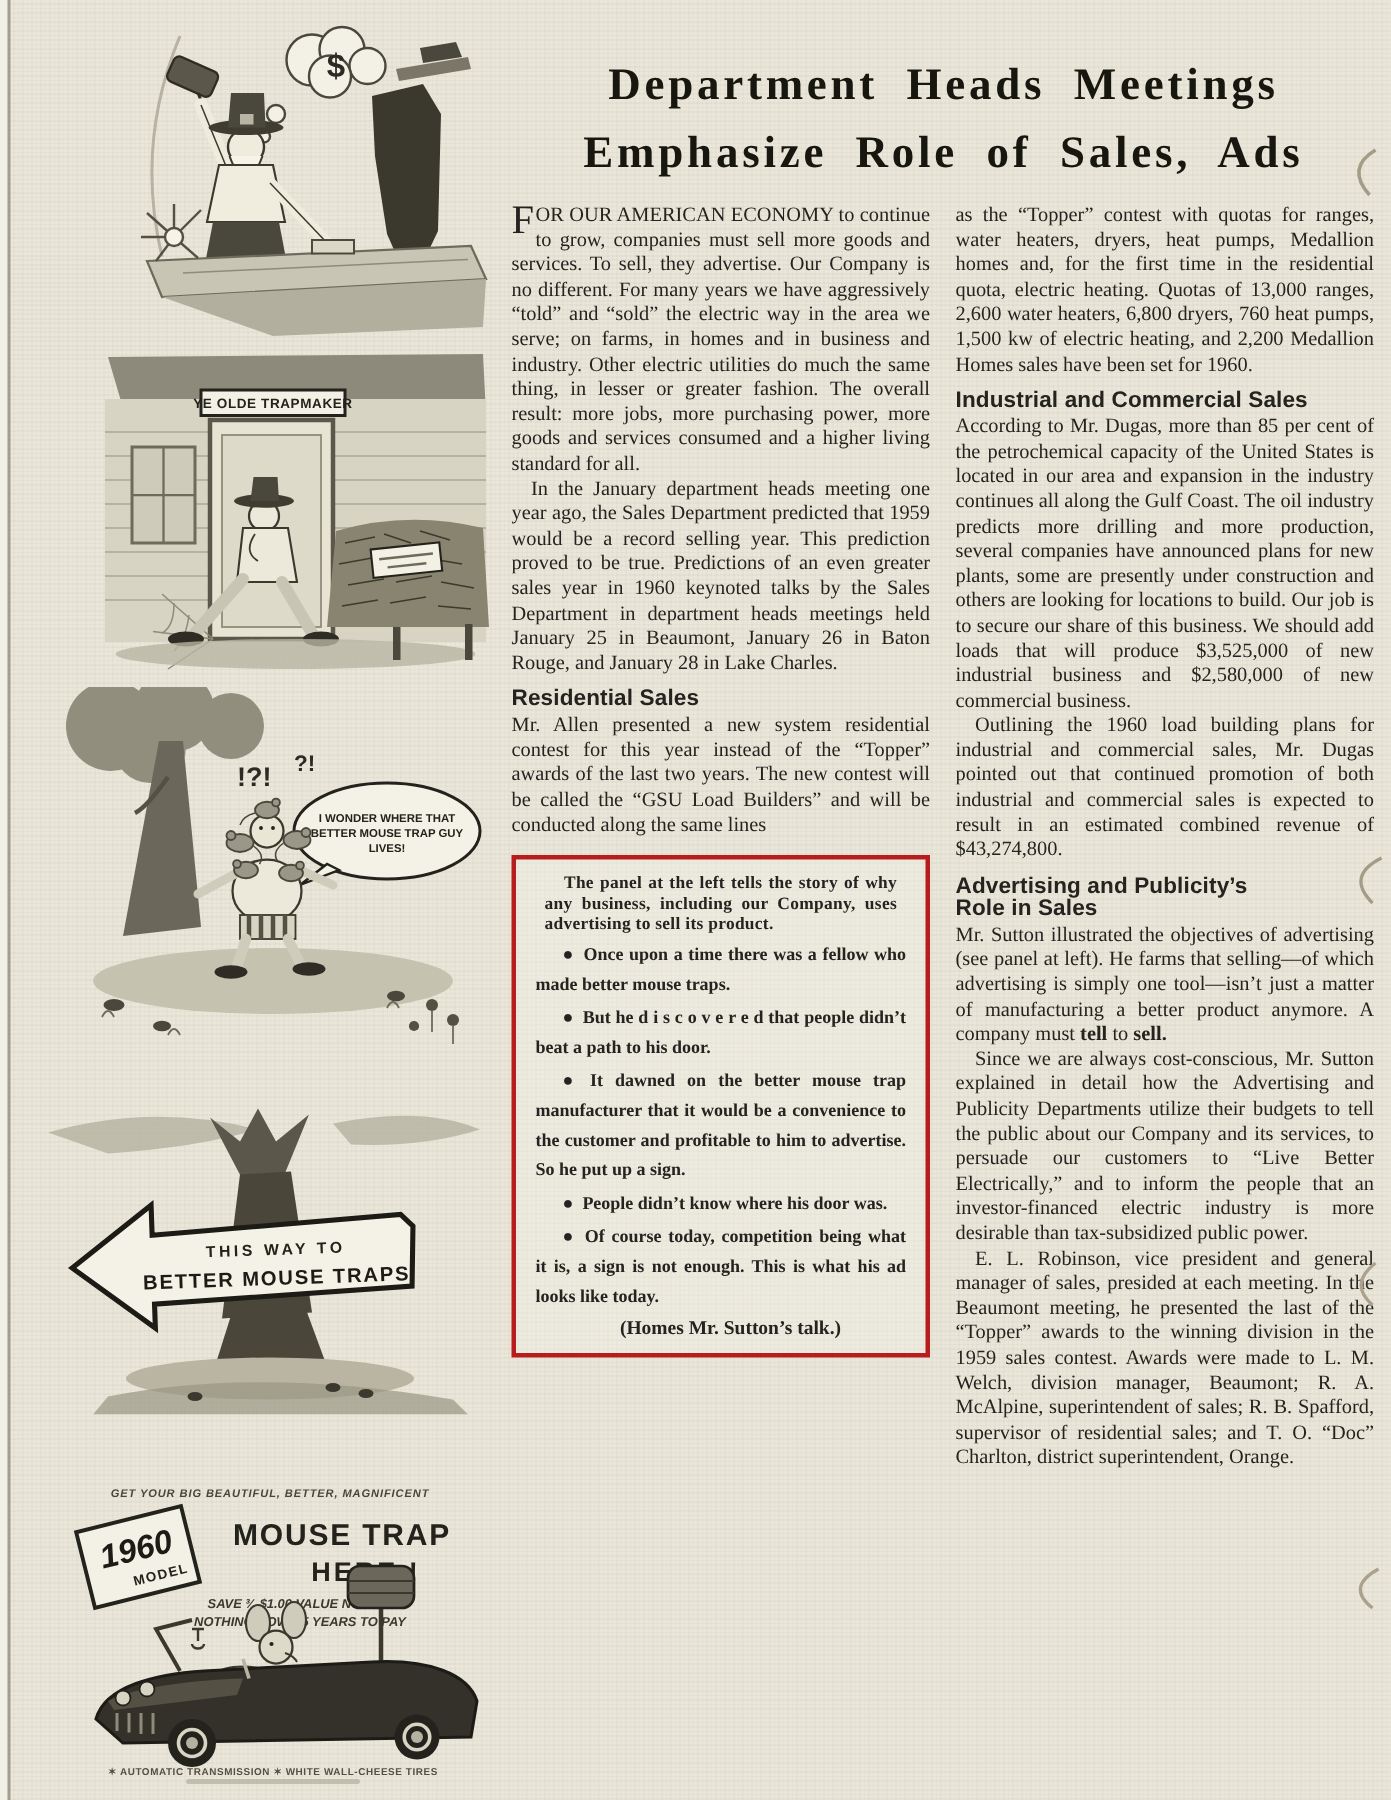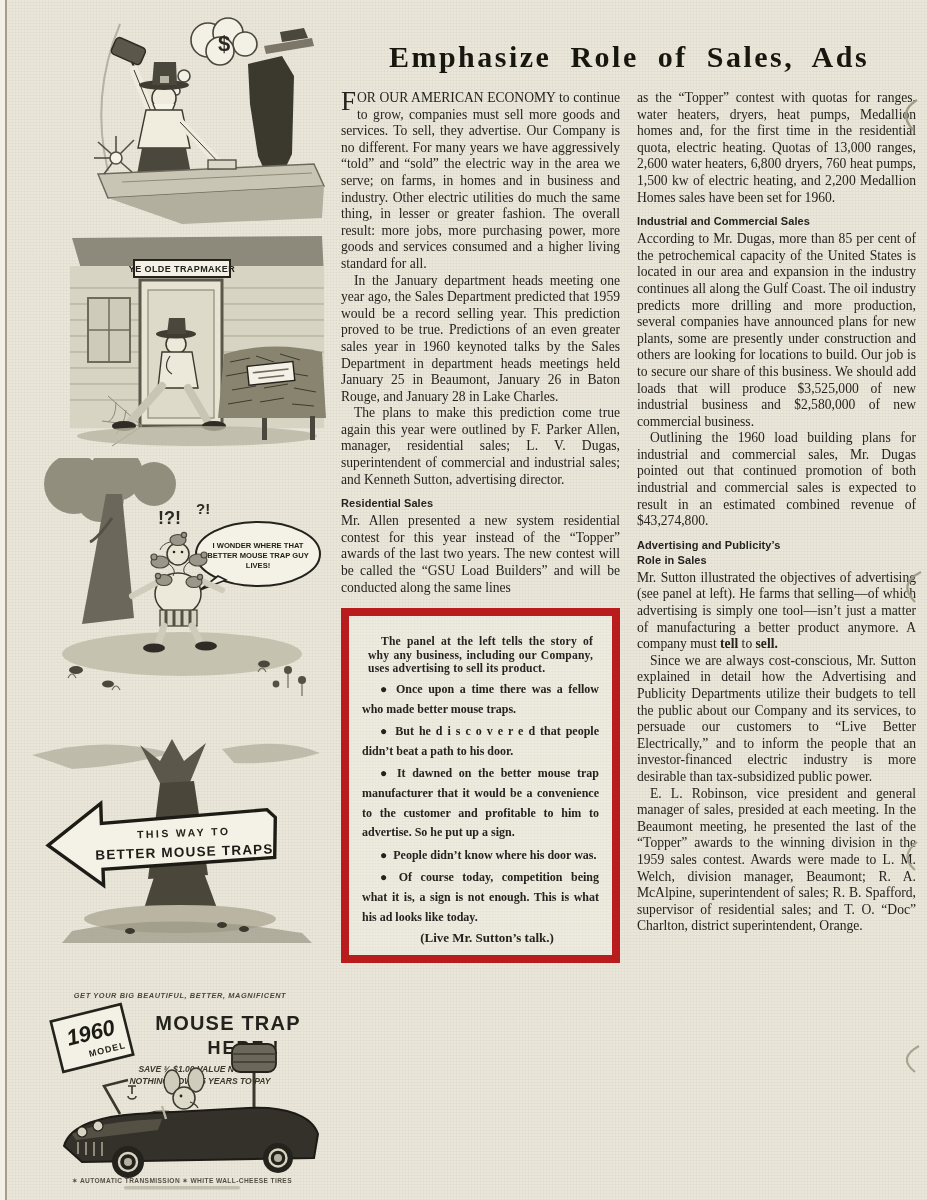--- a/index.html
+++ b/index.html
@@ -30,29 +30,29 @@
   .headline{
     text-align:center;font-family:"Liberation Serif", serif;font-weight:bold;
     font-size:30px;line-height:45px;letter-spacing:2.5px;word-spacing:9px;color:#17160f;
   }
   .cols{display:flex;gap:17px;margin-top:11px;}
   .col{width:279px;font-size:13.6px;line-height:16.6px;text-align:justify;}
   .col p{margin:0;text-indent:13px;}
   .col p.noindent{text-indent:0;}
   .dropcap{float:left;font-size:27px;line-height:22px;padding-right:1px;font-weight:normal;}
   h3.sec{
-    font-family:"Liberation Sans", sans-serif;font-weight:bold;font-size:11px;
+    font-family:"Liberation Sans", sans-serif;font-weight:bold;font-size:15px;
     margin:8px 0 2px;line-height:15px;letter-spacing:.1px;
   }
   h3.sec span{display:block;}
   .bold{font-weight:bold;}
 
   
   .story-box{
-    border:8px solid #b91c1c;margin-top:12px;padding:19px 13px 8px;
+    border:3px solid #b91c1c;margin-top:12px;padding:9px 13px 8px;
     background:rgba(244,242,232,.35);
   }
   .story-box .intro{
     font-weight:bold;font-size:11.6px;line-height:13.6px;text-align:justify;
     letter-spacing:.2px;margin:0 0 4px;padding:0 6px;
   }
   .story-box p.bullet{
     font-weight:bold;font-size:12px;line-height:19.6px;text-align:justify;
     margin:0 0 3px;text-indent:0;
   }
@@ -331,40 +331,40 @@
     <circle cx="266" cy="176" r="15" fill="#23221c"></circle>
     <circle cx="266" cy="176" r="8.5" fill="none" stroke="#d8d4c3" stroke-width="2.4"></circle>
     <circle cx="266" cy="176" r="4" fill="#b5b1a0"></circle>
     <text x="170" y="201" font-size="6.6" font-weight="bold" text-anchor="middle" letter-spacing=".4" fill="#545144">✶ AUTOMATIC TRANSMISSION ✶ WHITE WALL-CHEESE TIRES</text>
     <rect x="112" y="204" width="116" height="3.4" rx="1.6" fill="#b5b1a0" opacity=".75"></rect>
   </svg>
 </div>
 
 <div class="article">
   <div class="headline">
+    <div>Department Heads Meetings</div>
     <div>Emphasize Role of Sales, Ads</div>
   </div>
 
   <div class="cols">
 
     <div class="col">
       <p class="noindent"><span class="dropcap">F</span><span>OR OUR AMERICAN ECONOMY to continue to grow, companies must sell more goods and services. To sell, they advertise. Our Company is no different. For many years we have aggressively “told” and “sold” the electric way in the area we serve; on farms, in homes and in business and industry. Other electric utilities do much the same thing, in lesser or greater fashion. The overall result: more jobs, more purchasing power, more goods and services consumed and a higher living standard for all.</span></p>
       <p>In the January department heads meeting one year ago, the Sales Department predicted that 1959 would be a record selling year. This prediction proved to be true. Predictions of an even greater sales year in 1960 keynoted talks by the Sales Department in department heads meetings held January 25 in Beaumont, January 26 in Baton Rouge, and January 28 in Lake Charles.</p>
-      <p>The plans to make this prediction come true again this year were outlined by F. Parker Allen, manager, residential sales; L. V. Dugas, superintendent of commercial and industrial sales; and Kenneth Sutton, advertising director.</p>
       <h3 class="sec">Residential Sales</h3>
       <p class="noindent">Mr. Allen presented a new system residential contest for this year instead of the “Topper” awards of the last two years. The new contest will be called the “GSU Load Builders” and will be conducted along the same lines</p>
 
       <div class="story-box">
         <p class="intro">The panel at the left tells the story of why any business, including our Company, uses advertising to sell its product.</p>
         <p class="bullet"><span class="b-dot">●</span><span>Once upon a time there was a fellow who made better mouse traps.</span></p>
         <p class="bullet"><span class="b-dot">●</span><span>But he d i s c o v e r e d that people didn’t beat a path to his door.</span></p>
         <p class="bullet"><span class="b-dot">●</span><span>It dawned on the better mouse trap manufacturer that it would be a convenience to the customer and profitable to him to advertise. So he put up a sign.</span></p>
         <p class="bullet"><span class="b-dot">●</span><span>People didn’t know where his door was.</span></p>
         <p class="bullet"><span class="b-dot">●</span><span>Of course today, competition being what it is, a sign is not enough. This is what his ad looks like today.</span></p>
-        <p class="credit">(Live Mr. Sutton’s talk.)</p>
+        <p class="credit">(Homes Mr. Sutton’s talk.)</p>
       </div>
     </div>
 
     <div class="col">
       <p class="noindent">as the “Topper” contest with quotas for ranges, water heaters, dryers, heat pumps, Medallion homes and, for the first time in the residential quota, electric heating. Quotas of 13,000 ranges, 2,600 water heaters, 6,800 dryers, 760 heat pumps, 1,500 kw of electric heating, and 2,200 Medallion Homes sales have been set for 1960.</p>
       <h3 class="sec">Industrial and Commercial Sales</h3>
       <p class="noindent">According to Mr. Dugas, more than 85 per cent of the petrochemical capacity of the United States is located in our area and expansion in the industry continues all along the Gulf Coast. The oil industry predicts more drilling and more production, several companies have announced plans for new plants, some are presently under construction and others are looking for locations to build. Our job is to secure our share of this business. We should add loads that will produce $3,525,000 of new industrial business and $2,580,000 of new commercial business.</p>
       <p>Outlining the 1960 load building plans for industrial and commercial sales, Mr. Dugas pointed out that continued promotion of both industrial and commercial sales is expected to result in an estimated combined revenue of $43,274,800.</p>
       <h3 class="sec">
         <span>Advertising and Publicity’s</span>

